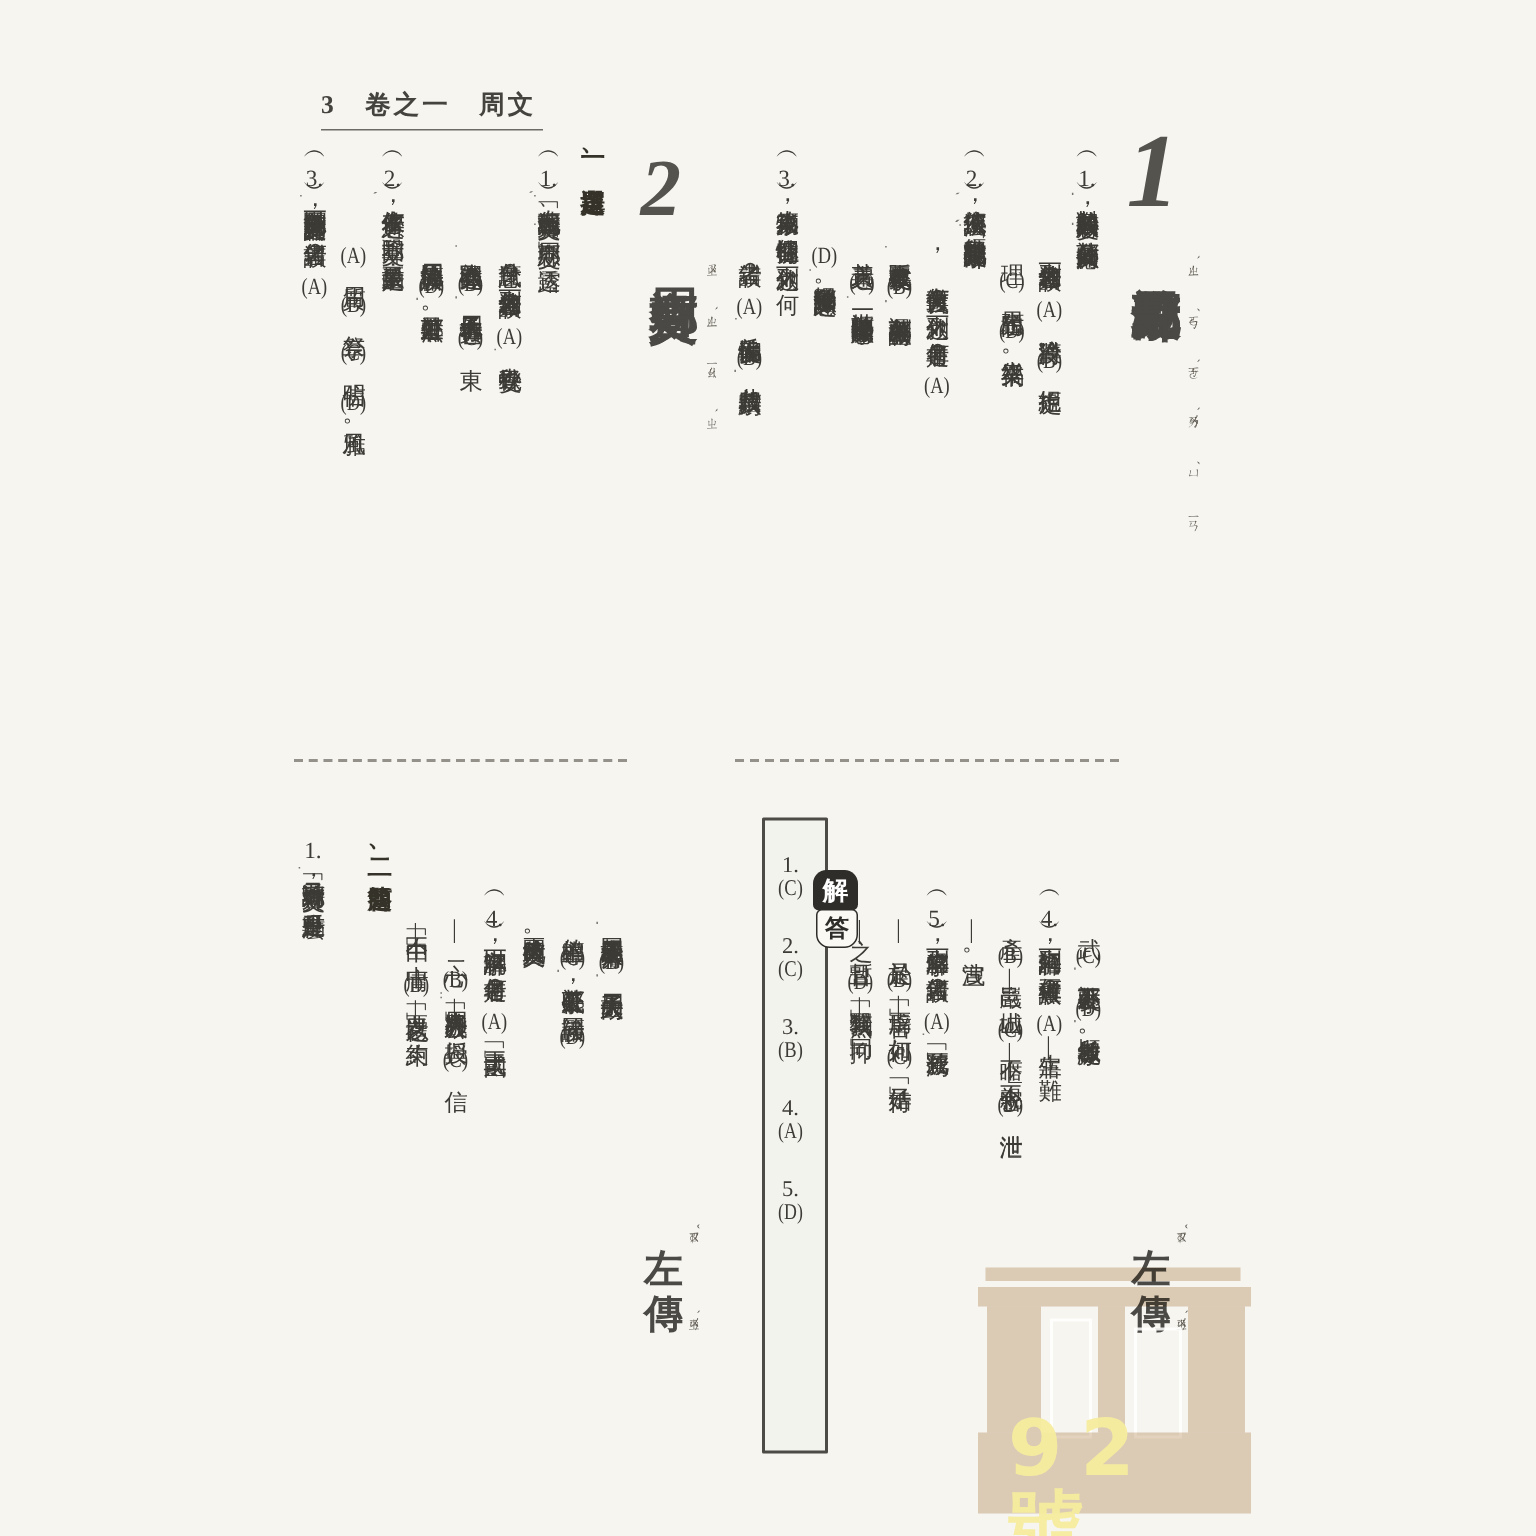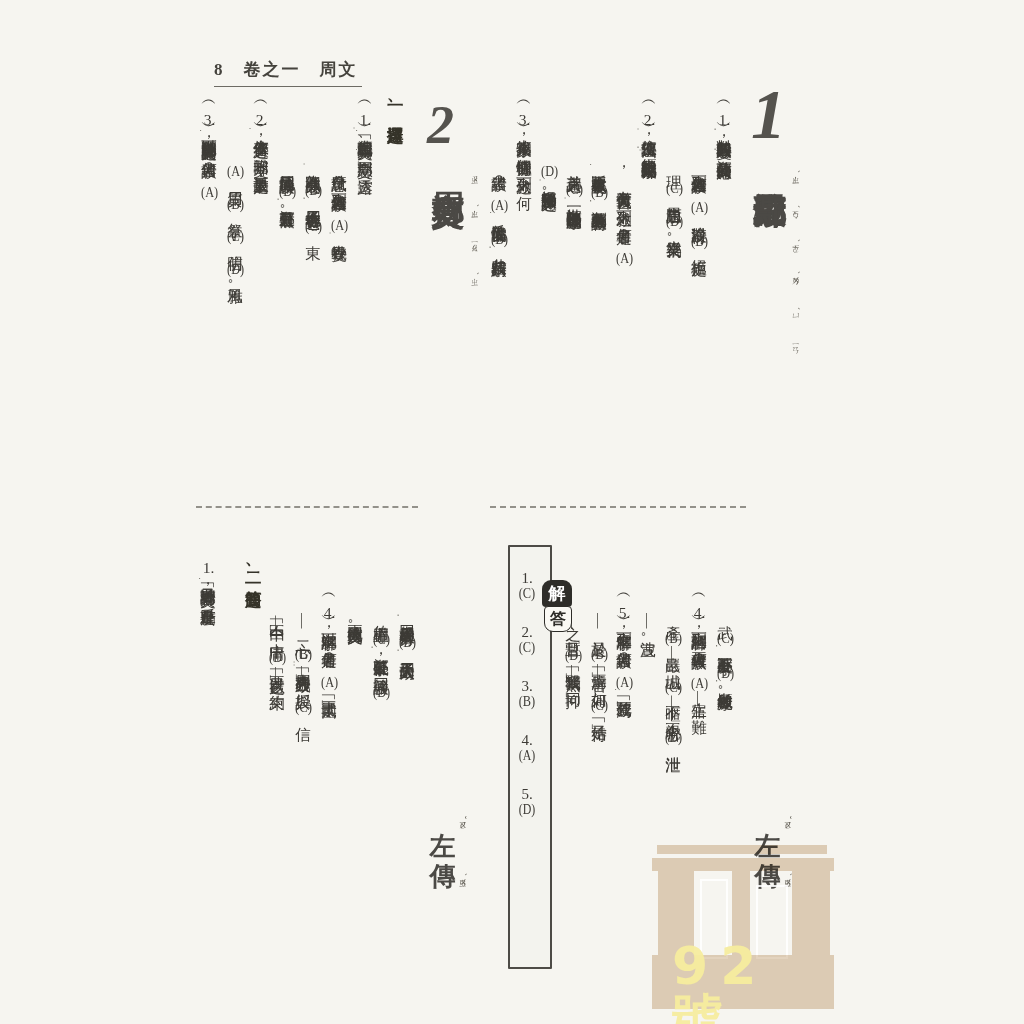--- a/index.html
+++ b/index.html
@@ -57,21 +57,21 @@
   .wm .out{position:absolute;border:2px solid rgba(255,255,255,.85);}
   .wmtext{position:absolute;left:672px;top:940px;width:160px;font-family:"DejaVu Sans",sans-serif;
           font-size:52px;font-weight:700;color:rgba(245,236,158,.95);letter-spacing:12px;
           line-height:1;z-index:4;}
 </style>
 </head>
 <body>
 
 <div class="page">
 
-  <div class="hdr">8　卷之一　周文</div>
+  <div class="hdr">3　卷之一　周文</div>
 
   <div class="num" style="left:751px;top:80px;font-size:70px;">1</div>
   <div class="vtitle" style="left:750px;top:165px;">鄭伯克段于鄢</div>
   <div class="zy" style="left:791px;top:170px;">ㄓㄥˋ</div>
   <div class="zy" style="left:791px;top:205px;">ㄅㄛˊ</div>
   <div class="zy" style="left:791px;top:239px;">ㄎㄜˋ</div>
   <div class="zy" style="left:791px;top:271px;">ㄉㄨㄢˋ</div>
   <div class="zy" style="left:791px;top:307px;">ㄩˊ</div>
   <div class="zy" style="left:791px;top:340px;">ㄧㄢ</div>
 

